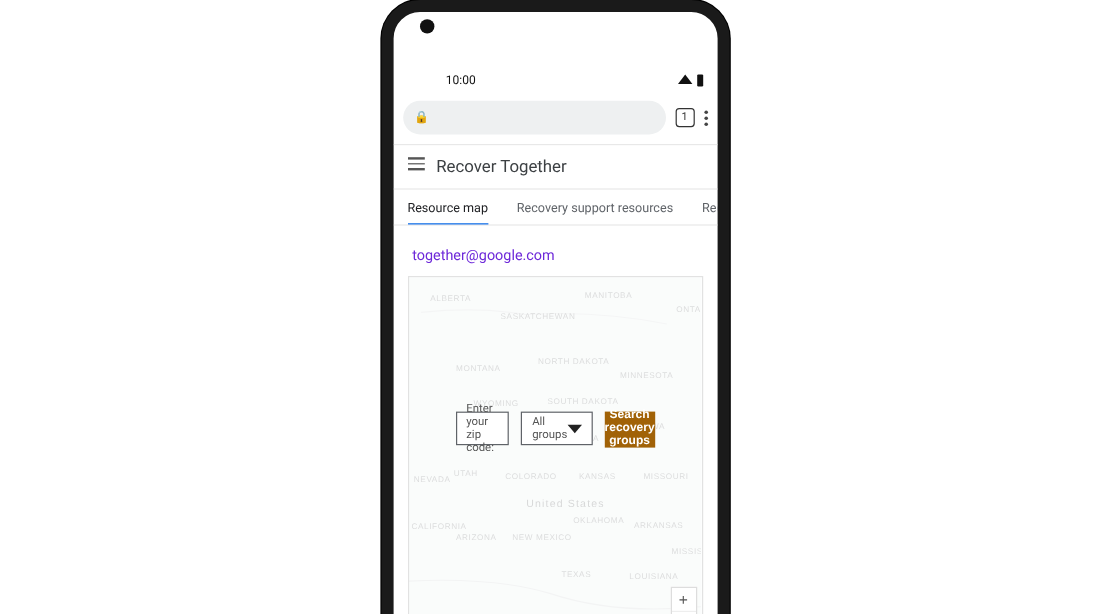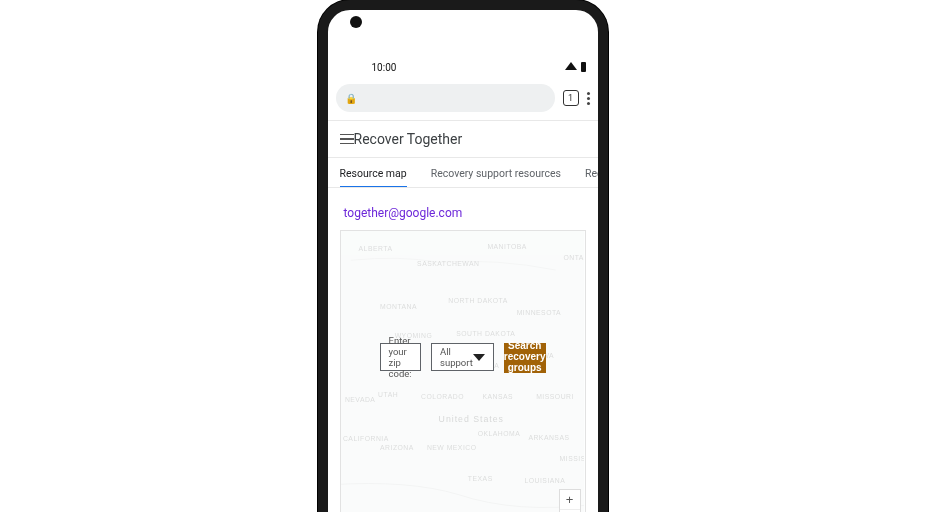--- a/index.html
+++ b/index.html
@@ -99,22 +99,23 @@
     flex-direction: column;
     gap: 2px;
   }
   .more-dots span {
     width: 3px; height: 3px;
     background: #444;
     border-radius: 50%;
   }
   .app-header {
     display: flex;
-    align-items: center;
+    align-items: flex-start;
     padding: 10px 12px;
+    gap: 10px;
     border-bottom: 1px solid #e8e8e8;
   }
   .hamburger {
     width: 14px;
     display: flex;
     flex-direction: column;
     gap: 3px;
   }
   .hamburger span {
     height: 1.5px;
@@ -324,21 +325,21 @@
         <text x="224" y="236">MISSISSIPPI</text>
         <text x="130" y="256">TEXAS</text>
         <text x="188" y="258">LOUISIANA</text>
       </svg>
 
       <div class="map-form">
         <div class="field">
           <span>Enter your zip code:</span>
         </div>
         <div class="field select">
-          <span>All support</span>
+          <span>All groups</span>
           <span class="chevron"></span>
         </div>
         <button class="search-btn">
           <span>Search recovery groups</span>
         </button>
       </div>
 
       <div class="zoom-ctrl">
         <button><span>+</span></button>
         <button><span>−</span></button>

